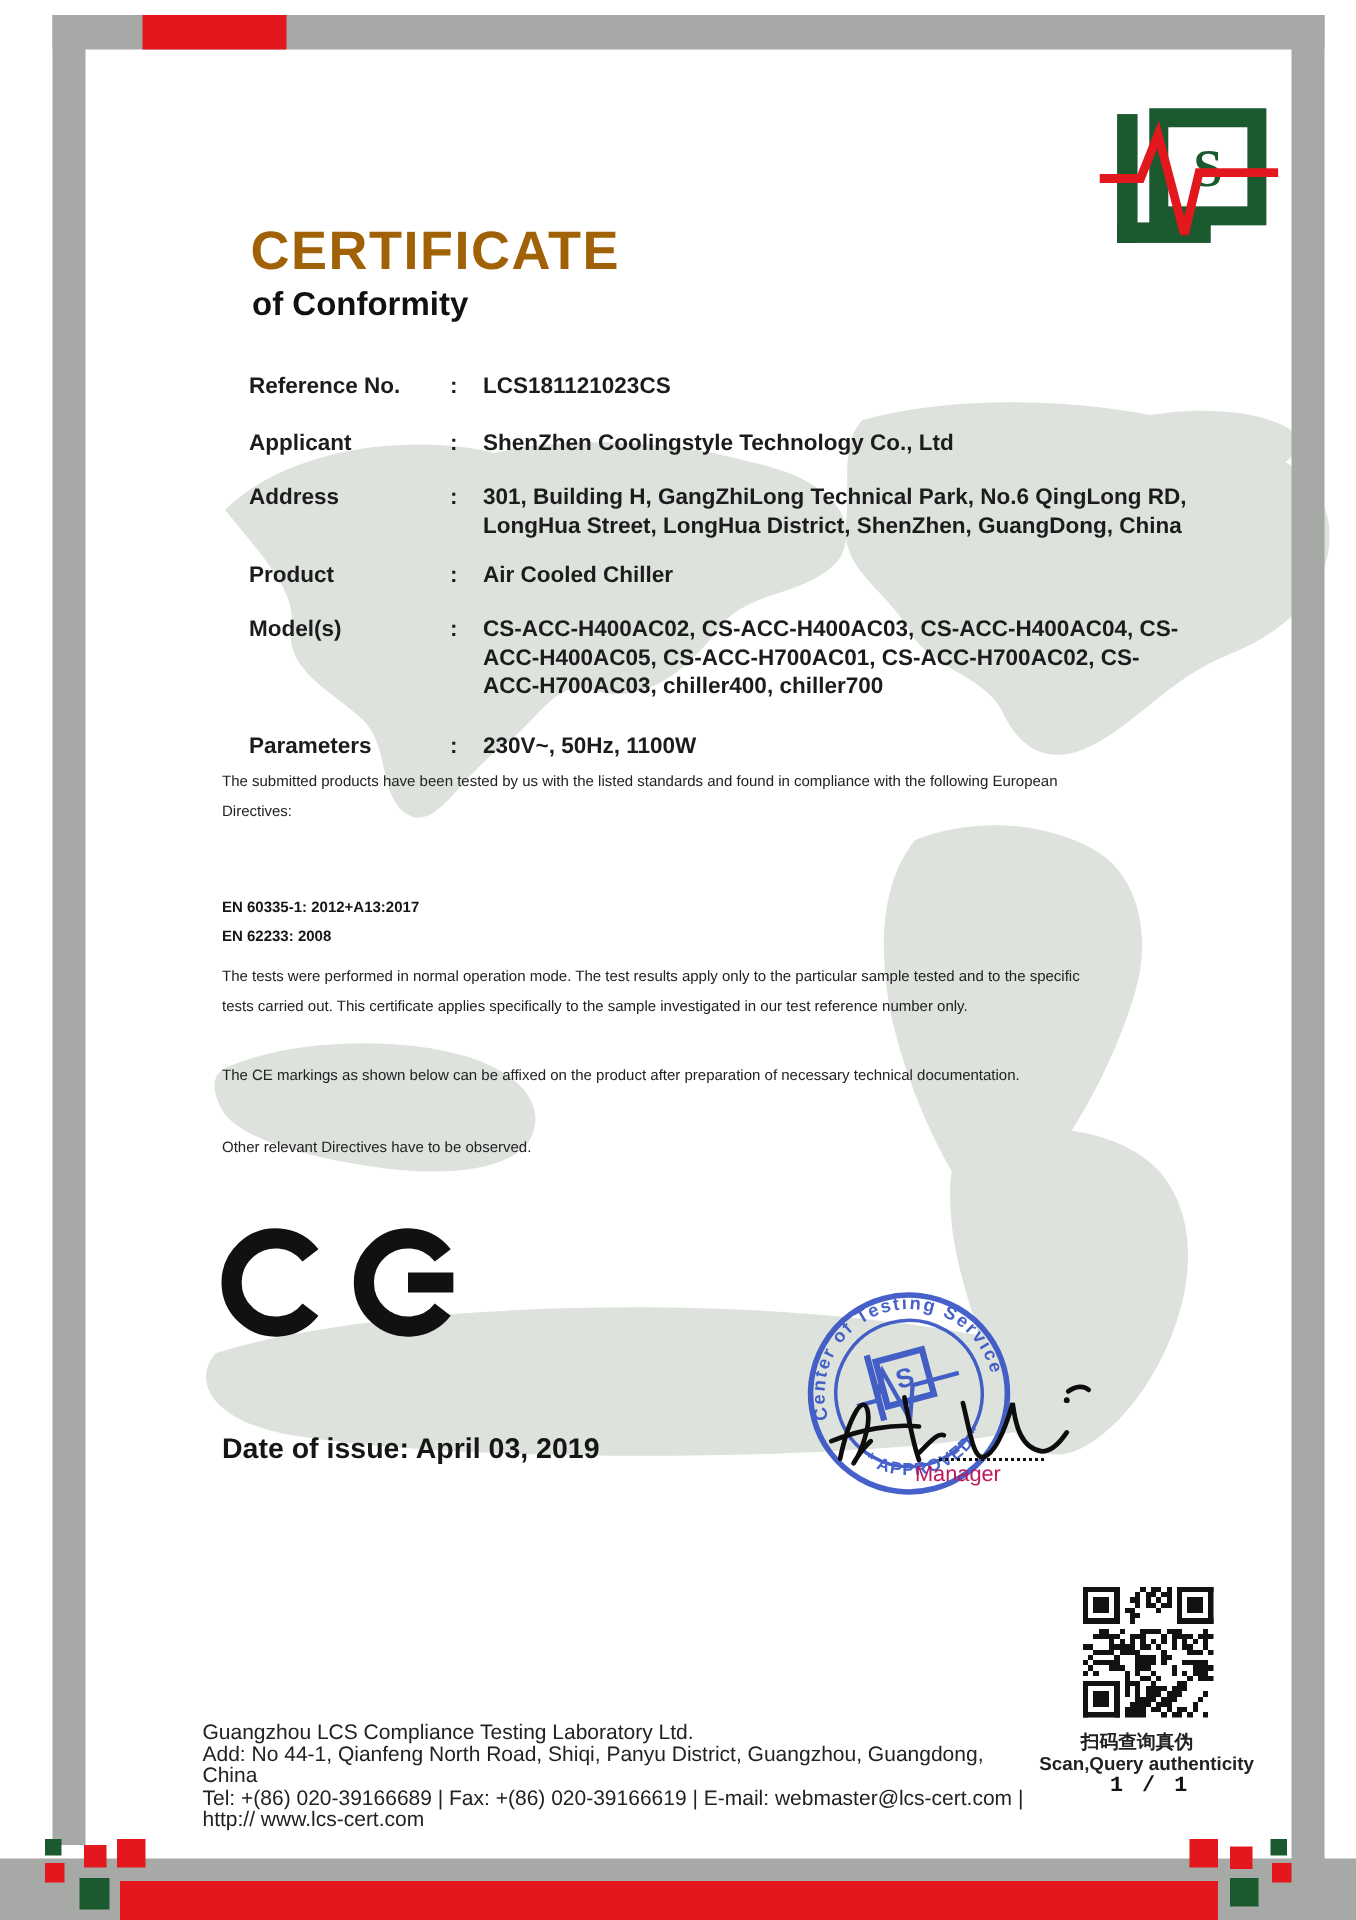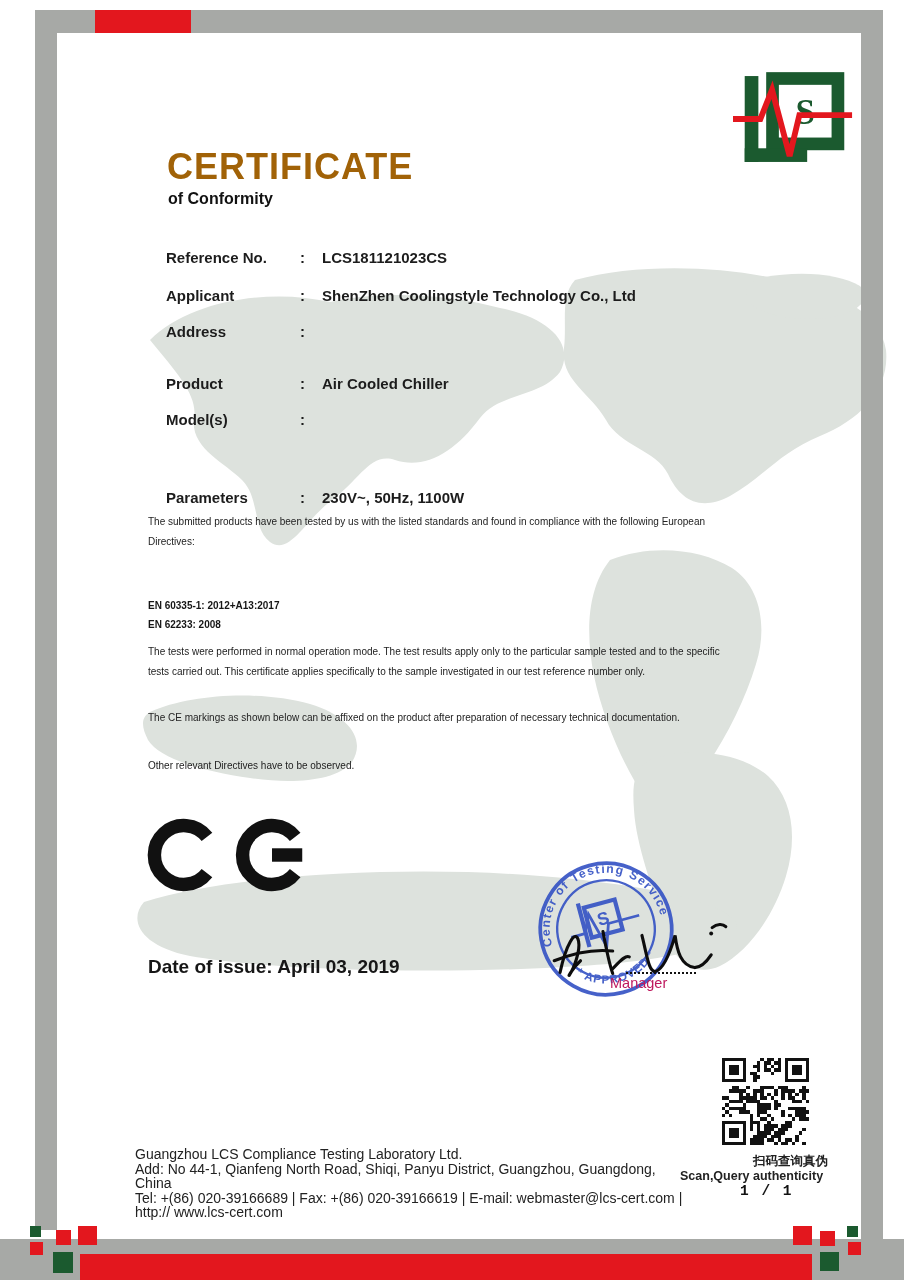--- a/index.html
+++ b/index.html
@@ -9,32 +9,32 @@
   
   .frame-top{left:35px;top:10px;width:848px;height:23px;background:#a7a9a6;}
   .frame-top-red{left:95px;top:10px;width:96px;height:23px;background:#e3171e;}
   .frame-left{left:35px;top:10px;width:22px;height:1220px;background:#a7a9a6;}
   .frame-right{left:861px;top:10px;width:22px;height:1270px;background:#a7a9a6;}
   .bottom-band{left:0;top:1239px;width:904px;height:41px;background:#a7a9a6;}
   .bottom-red-bar{left:80px;top:1254px;width:732px;height:26px;background:#e3171e;}
   .sq{position:absolute;}
   
   .title{left:167px;top:146px;font-size:36px;font-weight:bold;letter-spacing:1px;color:#a16207;}
-  .subtitle{left:168px;top:190px;font-size:16px;font-weight:bold;color:#111;}
+  .subtitle{left:168px;top:190px;font-size:22px;font-weight:bold;color:#111;}
   .frow{position:absolute;left:150px;width:630px;display:flex;font-size:15px;font-weight:bold;line-height:19px;margin-left:16px;}
   .flabel{width:134px;flex:0 0 134px;}
   .fcolon{width:22px;flex:0 0 22px;}
   .fvalue{width:474px;}
   .para{position:absolute;left:148px;width:592px;font-size:10px;line-height:20px;color:#222;}
   .bold{font-weight:bold;color:#161616;}
   .date-issue{left:148px;top:956px;font-size:19px;font-weight:bold;color:#161616;}
   
   .footer{left:135px;top:1147px;width:560px;font-size:14px;line-height:14.5px;color:#222;}
-  .qr-caption-cn{left:688px;top:1153px;width:140px;text-align:right;font-size:12.5px;font-weight:bold;color:#222;}
-  .qr-caption-en{left:680px;top:1169px;width:156px;text-align:left;font-size:12.5px;font-weight:bold;color:#222;}
+  .qr-caption-cn{left:688px;top:1153px;width:140px;text-align:center;font-size:12.5px;font-weight:bold;color:#222;}
+  .qr-caption-en{left:680px;top:1169px;width:156px;text-align:right;font-size:12.5px;font-weight:bold;color:#222;}
   .page-num{left:740px;top:1183px;font-size:14.5px;font-weight:bold;letter-spacing:2px;color:#111;font-family:Liberation Mono, monospace;}
   .manager{left:610px;top:975px;font-size:14.5px;color:#be185d;}
   .dotline{left:626px;top:960px;width:70px;height:12px;border-bottom:2px dotted #111;}
   svg{display:block;}
 </style>
 </head>
 <body>
 
 <div class="page">
 
@@ -94,29 +94,31 @@
     <span class="fvalue">LCS181121023CS</span>
   </div>
   <div class="frow" style="top:286px">
     <span class="flabel">Applicant</span>
     <span class="fcolon">:</span>
     <span class="fvalue">ShenZhen Coolingstyle Technology Co., Ltd</span>
   </div>
   <div class="frow" style="top:322px">
     <span class="flabel">Address</span>
     <span class="fcolon">:</span>
+    <span class="fvalue">301, Building H, GangZhiLong Technical Park, No.6 QingLong RD, LongHua Street, LongHua District, ShenZhen, GuangDong, China</span>
   </div>
   <div class="frow" style="top:374px">
     <span class="flabel">Product</span>
     <span class="fcolon">:</span>
     <span class="fvalue">Air Cooled Chiller</span>
   </div>
   <div class="frow" style="top:410px">
     <span class="flabel">Model(s)</span>
     <span class="fcolon">:</span>
+    <span class="fvalue">CS-ACC-H400AC02, CS-ACC-H400AC03, CS-ACC-H400AC04, CS-ACC-H400AC05, CS-ACC-H700AC01, CS-ACC-H700AC02, CS-ACC-H700AC03, chiller400, chiller700</span>
   </div>
   <div class="frow" style="top:488px">
     <span class="flabel">Parameters</span>
     <span class="fcolon">:</span>
     <span class="fvalue">230V~, 50Hz, 1100W</span>
   </div>
 
   <div class="para" style="top:512px">The submitted products have been tested by us with the listed standards and found in compliance with the following European Directives:</div>
   <div class="para bold" style="top:596px;line-height:19px">EN 60335-1: 2012+A13:2017</div>
   <div class="para bold" style="top:615px;line-height:19px">EN 62233: 2008</div>

